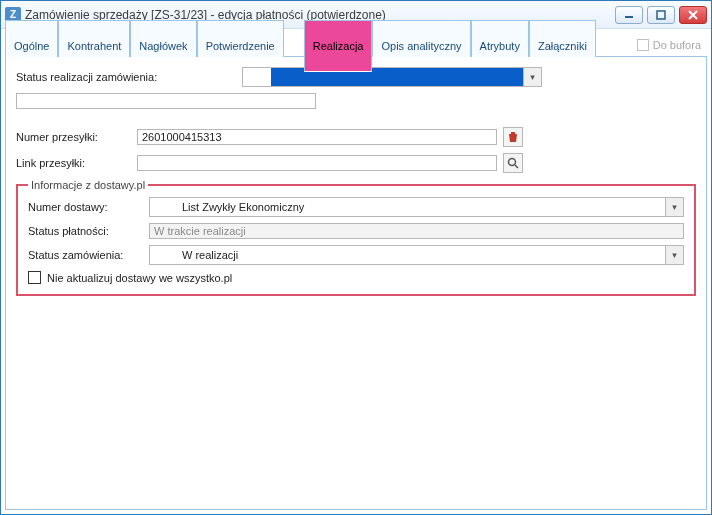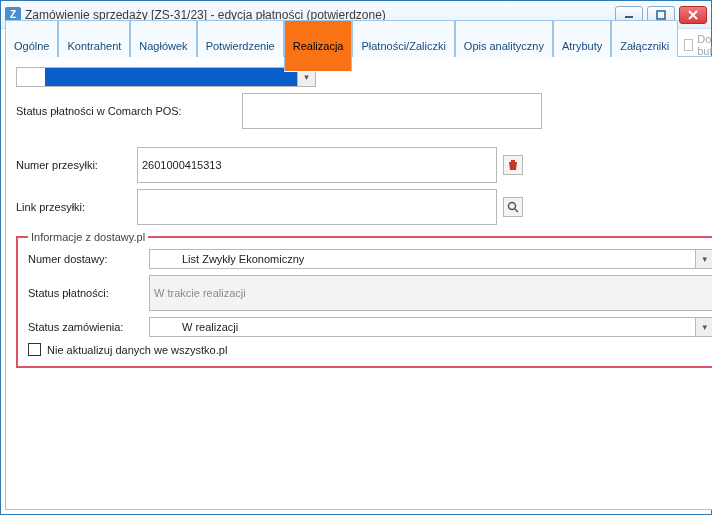--- a/index.html
+++ b/index.html
@@ -76,25 +76,26 @@
     background:#f6fbff;
     padding:19px 8px;
     color:#174a7c;
     font-size:11px;
     cursor:pointer;
     position:relative;
     top:1px;
     white-space:nowrap;
   }
   .tab.active {
-    background:#f97316;
+    background:#ec4899;
     border-bottom:1px solid #fff;
     font-weight:normal;
     color:#000;
     z-index:2;
+    margin-left:20px;
   }
   .tabs .spacer{flex:1;}
   .bufcheck{
     display:flex;align-items:center;gap:4px;
     color:#a7a7a7;padding:0 6px;font-size:11px;
   }
   .bufcheck .cb{
     width:12px;height:12px;border:1px solid #bfbfbf;background:#fff;
   }
   .content {
@@ -115,21 +116,21 @@
     display:flex;align-items:center;
     border:1px solid #b7b7b7;height:20px;flex:1;background:#fff;
   }
   .combo.blue .val{background:#0a5ec9;}
   .combo .val{flex:1;padding:0 4px;height:100%;display:flex;align-items:center;overflow:hidden;margin-left:28px;}
   .combo .arrow{
     width:18px;height:100%;background:#efefef;border-left:1px solid #b7b7b7;
     display:flex;align-items:center;justify-content:center;color:#555;font-size:9px;
   }
   .txt{
-    border:1px solid #b7b7b7;height:36px;flex:1;padding:0 4px;
+    border:1px solid #b7b7b7;height:16px;flex:1;padding:0 4px;
     display:flex;align-items:center;background:#fff;
   }
   .txt.disabled{background:#f3f3f3;color:#8a8a8a;}
   .iconbtn{
     width:20px;height:20px;border:1px solid #b7b7b7;background:#f4f4f4;
     display:flex;align-items:center;justify-content:center;cursor:pointer;font-size:11px;
   }
   fieldset.highlight{
     border:2px solid #d9546a;
     padding:6px 10px 10px 10px;margin:6px 0 0 0;
@@ -172,42 +173,41 @@
   <div class="body">
 
     <div class="main">
 
       <div class="tabs">
         <div class="tab">Ogólne</div>
         <div class="tab">Kontrahent</div>
         <div class="tab">Nagłówek</div>
         <div class="tab">Potwierdzenie</div>
         <div class="tab active">Realizacja</div>
-        <div class="tab">Płatności/Zaliczki</div>
         <div class="tab">Opis analityczny</div>
         <div class="tab">Atrybuty</div>
         <div class="tab">Załączniki</div>
         <div class="spacer"></div>
         <div class="bufcheck">
           <div class="cb"></div>
           <span>Do bufora</span>
         </div>
       </div>
 
       <div class="content">
 
         <div class="row">
+          <div class="lbl">Status realizacji zamówienia:</div>
           <div class="combo blue" style="max-width:300px">
             <div class="val"></div>
             <div class="arrow">▾</div>
           </div>
         </div>
 
         <div class="row">
-          <div class="lbl">Status płatności w Comarch POS:</div>
           <div class="txt" style="max-width:300px"></div>
         </div>
 
         <div style="height:12px"></div>
 
         <div class="row">
           <div class="lbl2">Numer przesyłki:</div>
           <div class="txt" style="max-width:360px">2601000415313</div>
           <div class="iconbtn">
             <svg width="12" height="12">
@@ -247,21 +247,21 @@
           <div class="row">
             <div class="lbl2">Status zamówienia:</div>
             <div class="combo">
               <div class="val">W realizacji</div>
               <div class="arrow">▾</div>
             </div>
           </div>
 
           <div class="checkrow">
             <div class="cb"></div>
-            <span>Nie aktualizuj danych we wszystko.pl</span>
+            <span>Nie aktualizuj dostawy we wszystko.pl</span>
           </div>
 
         </fieldset>
 
       </div>
     </div>
 
   </div>
 </div>
 

